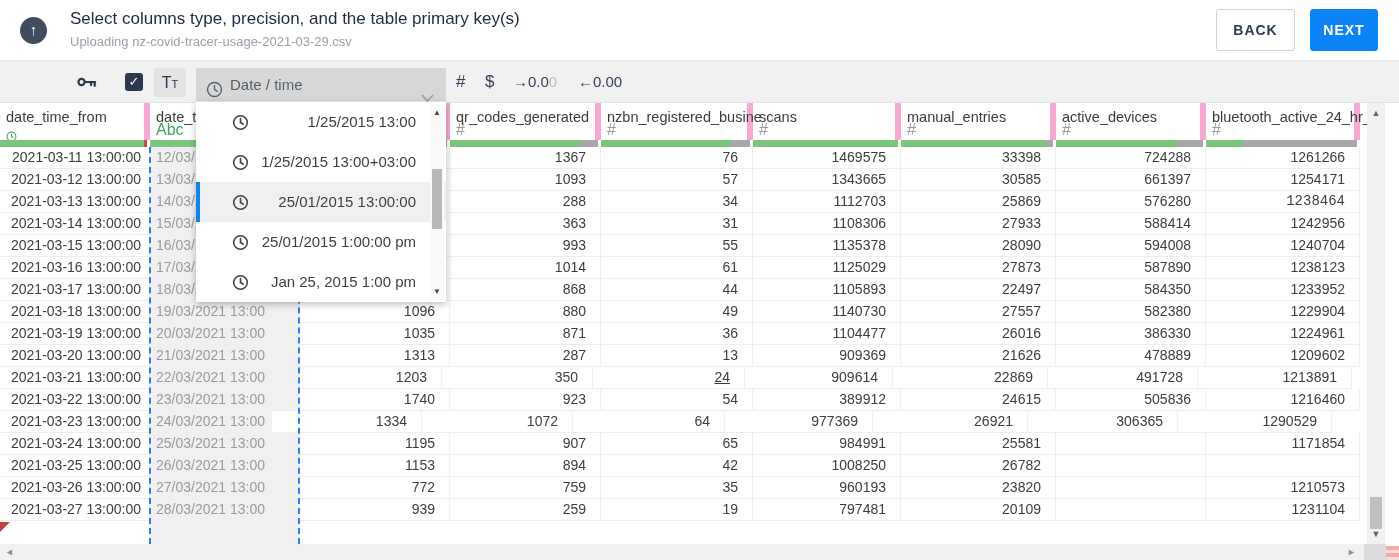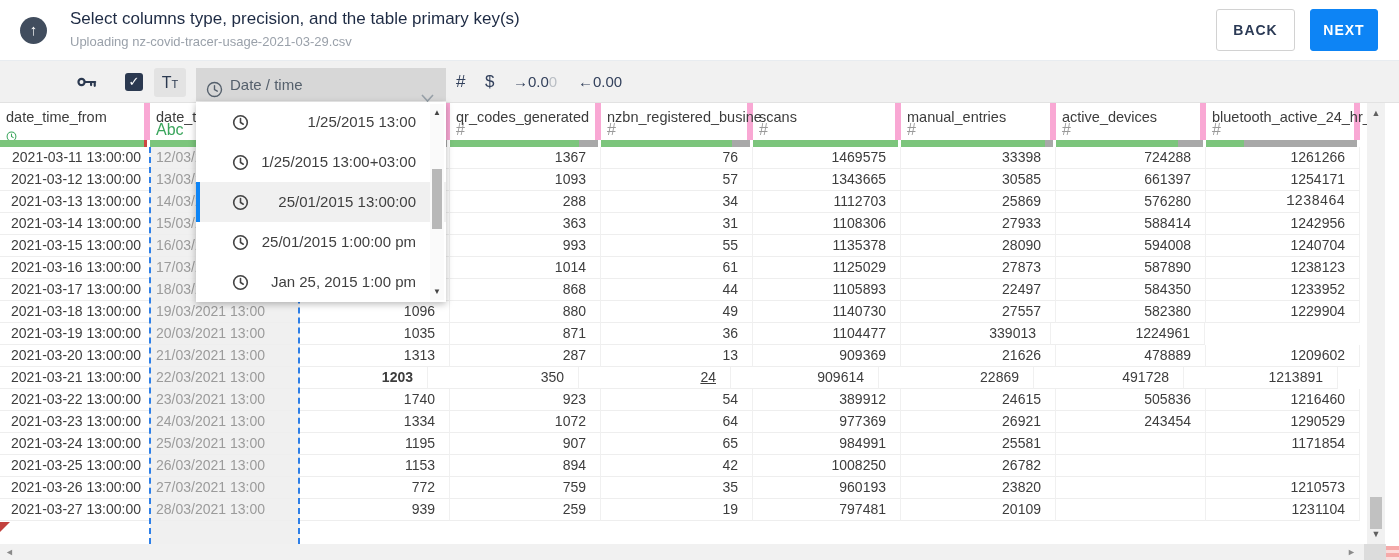--- a/index.html
+++ b/index.html
@@ -310,65 +310,66 @@
         <div class="cell num" style="width: 150px;">582380</div>
         <div class="cell num" style="width: 154px;">1229904</div>
       </div>
       <div class="trow">
         <div class="cell c0" style="width: 150px;">2021-03-19 13:00:00</div>
         <div class="cell c1" style="width: 150px;">20/03/2021 13:00</div>
         <div class="cell num" style="width: 150px;">1035</div>
         <div class="cell num" style="width: 151px;">871</div>
         <div class="cell num" style="width: 152px;">36</div>
         <div class="cell num" style="width: 148px;">1104477</div>
-        <div class="cell num" style="width: 150px;">339013</div>
+        <div class="cell num" style="width: 155px;">26016</div>
+        <div class="cell num" style="width: 150px;">386330</div>
         <div class="cell num" style="width: 154px;">1224961</div>
       </div>
       <div class="trow">
         <div class="cell c0" style="width: 150px;">2021-03-20 13:00:00</div>
         <div class="cell c1" style="width: 150px;">21/03/2021 13:00</div>
         <div class="cell num" style="width: 150px;">1313</div>
         <div class="cell num" style="width: 151px;">287</div>
         <div class="cell num" style="width: 152px;">13</div>
         <div class="cell num" style="width: 148px;">909369</div>
         <div class="cell num" style="width: 155px;">21626</div>
         <div class="cell num" style="width: 150px;">478889</div>
         <div class="cell num" style="width: 154px;">1209602</div>
       </div>
       <div class="trow">
         <div class="cell c0" style="width: 150px;">2021-03-21 13:00:00</div>
         <div class="cell c1" style="width: 150px;">22/03/2021 13:00</div>
-        <div class="cell num" style="width: 128px; font-weight: bold;">1203</div>
+        <div class="cell num" style="width: 142px;">1203</div>
         <div class="cell num" style="width: 151px;">350</div>
         <div class="cell num" style="width: 152px; text-decoration: underline;">24</div>
         <div class="cell num" style="width: 148px;">909614</div>
         <div class="cell num" style="width: 155px;">22869</div>
         <div class="cell num" style="width: 150px;">491728</div>
         <div class="cell num" style="width: 154px;">1213891</div>
       </div>
       <div class="trow">
         <div class="cell c0" style="width: 150px;">2021-03-22 13:00:00</div>
         <div class="cell c1" style="width: 150px;">23/03/2021 13:00</div>
         <div class="cell num" style="width: 150px;">1740</div>
         <div class="cell num" style="width: 151px;">923</div>
         <div class="cell num" style="width: 152px;">54</div>
         <div class="cell num" style="width: 148px;">389912</div>
         <div class="cell num" style="width: 155px;">24615</div>
         <div class="cell num" style="width: 150px;">505836</div>
         <div class="cell num" style="width: 154px;">1216460</div>
       </div>
       <div class="trow">
         <div class="cell c0" style="width: 150px;">2021-03-23 13:00:00</div>
-        <div class="cell c1" style="width: 150px;">24/03/2021 13:00</div>
+        <div class="cell c1" style="width: 122px;">24/03/2021 13:00</div>
         <div class="cell num" style="width: 150px;">1334</div>
         <div class="cell num" style="width: 151px;">1072</div>
         <div class="cell num" style="width: 152px;">64</div>
         <div class="cell num" style="width: 148px;">977369</div>
         <div class="cell num" style="width: 155px;">26921</div>
-        <div class="cell num" style="width: 150px;">243454</div>
+        <div class="cell num" style="width: 150px;">306365</div>
         <div class="cell num" style="width: 154px;">1290529</div>
       </div>
       <div class="trow">
         <div class="cell c0" style="width: 150px;">2021-03-24 13:00:00</div>
         <div class="cell c1" style="width: 150px;">25/03/2021 13:00</div>
         <div class="cell num" style="width: 150px;">1195</div>
         <div class="cell num" style="width: 151px;">907</div>
         <div class="cell num" style="width: 152px;">65</div>
         <div class="cell num" style="width: 148px;">984991</div>
         <div class="cell num" style="width: 155px;">25581</div>

